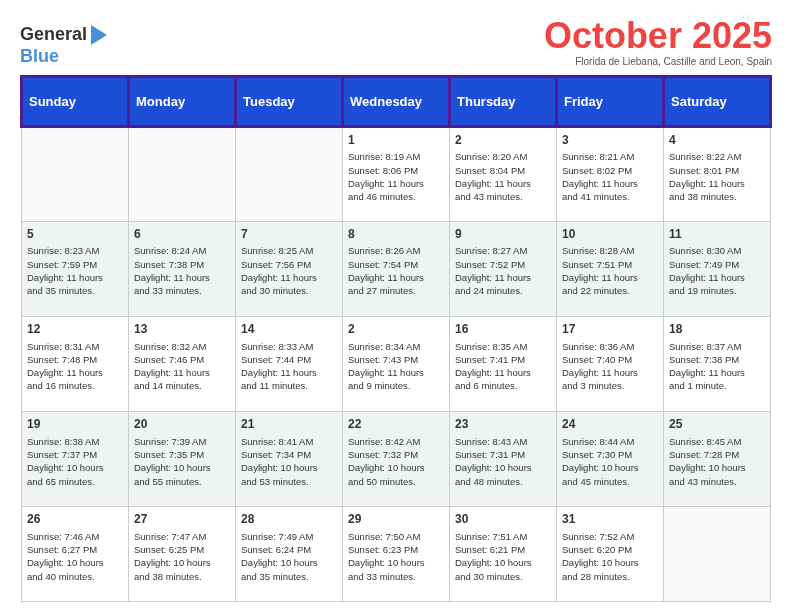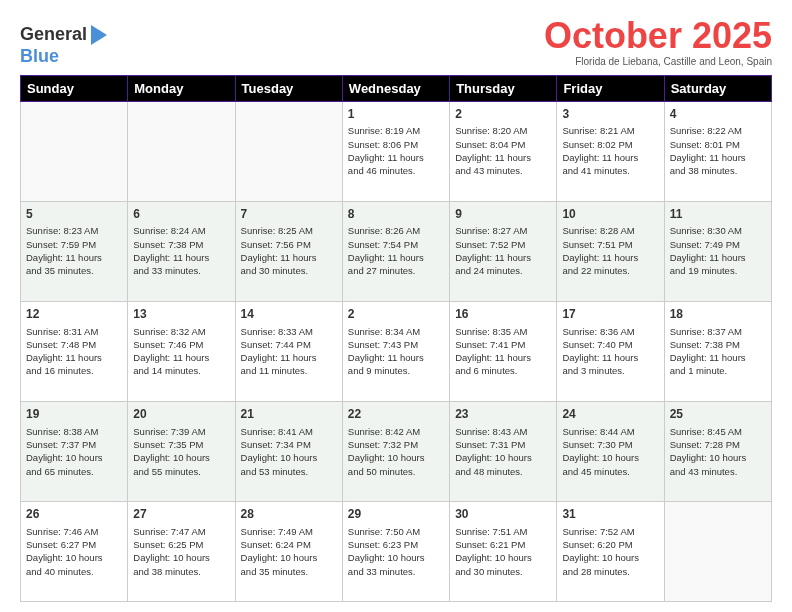--- a/index.html
+++ b/index.html
@@ -61,26 +61,26 @@
       color: #555;
     }
     .calendar {
       flex: 1;
       border: 1px solid #ccc;
       border-collapse: collapse;
       width: 100%;
       table-layout: fixed;
     }
     .calendar th {
-      background-color: #000000;
+      background-color: #1d4ed8;
       color: #fff;
       text-align: left;
-      padding: 5px 6px;
+      padding: 16px 6px;
       font-size: 13px;
-      border: 1px solid #4c1d95;
+      border: 3px solid #4c1d95;
     }
     .calendar td {
       vertical-align: top;
       border: 1px solid #ccc;
       padding: 4px 5px;
       font-size: 9.5px;
       color: #333;
       line-height: 1.4;
       height: 88px;
     }

